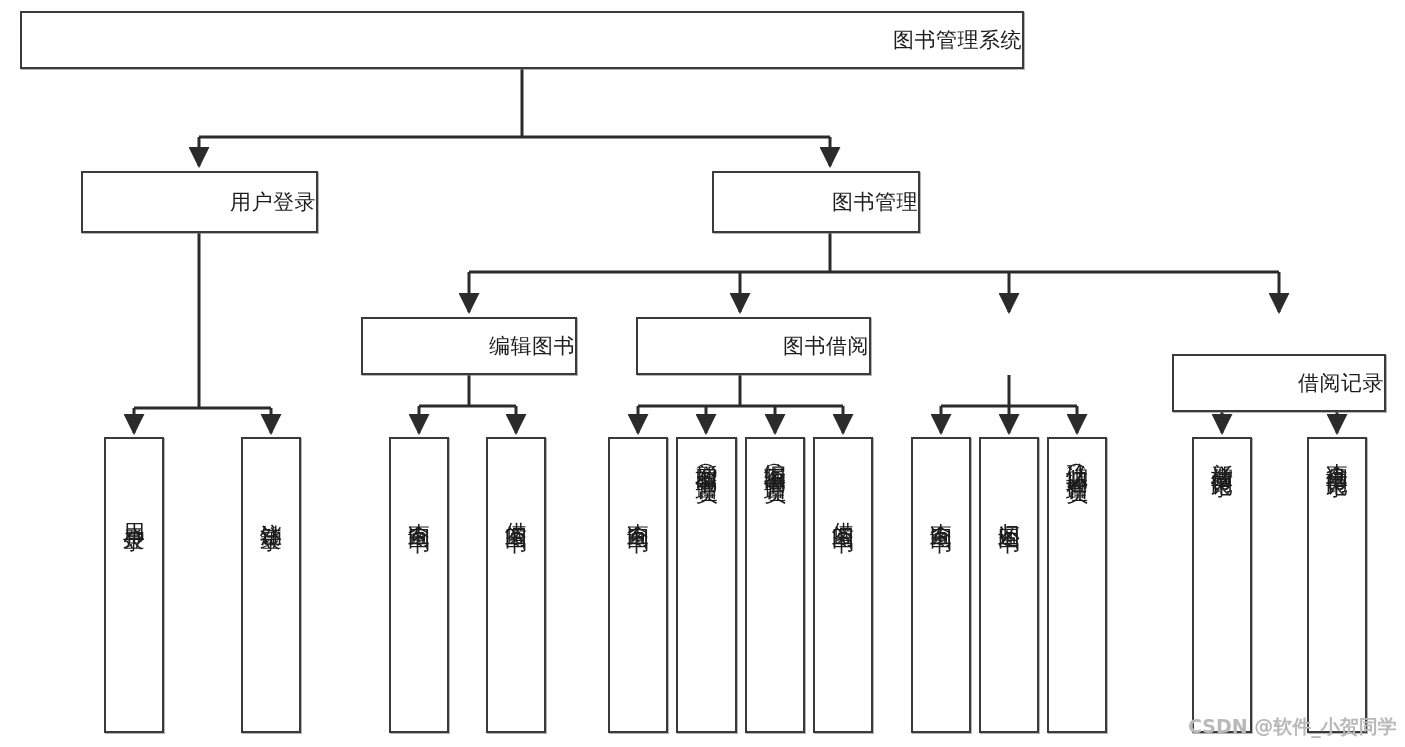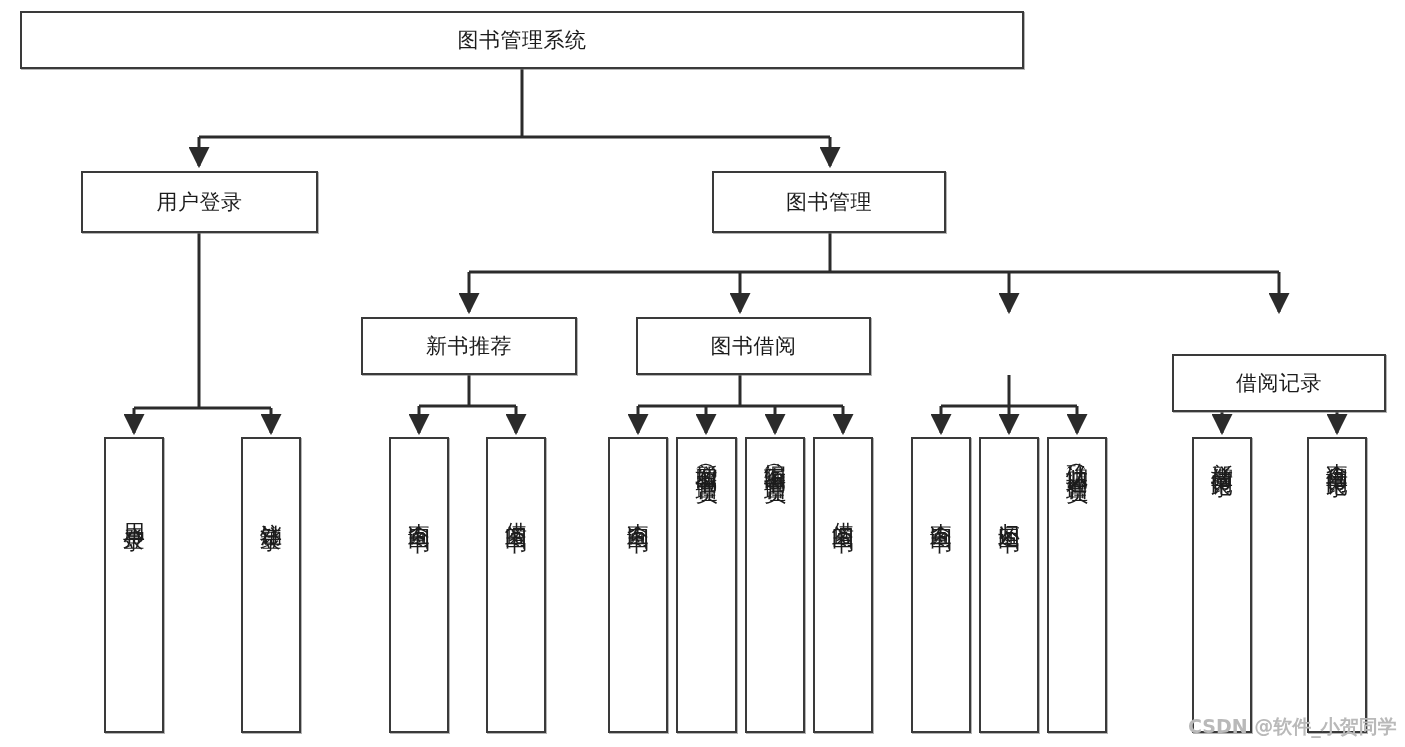--- a/index.html
+++ b/index.html
@@ -27,21 +27,21 @@
     pointer-events: none;
   }
   .node {
     position: absolute;
     box-sizing: border-box;
     background: #ffffff;
     border: 2px solid #3a3a3a;
     box-shadow: 1px 1px 0 0 rgba(120,120,120,0.55);
     display: flex;
     align-items: center;
-    justify-content: center;
+    justify-content: flex-end;
     z-index: 3;
   }
   .node-label {
     color: #1c1c1c;
     font-size: 21px;
     line-height: 1.15;
     letter-spacing: 0.5px;
     white-space: nowrap;
   }
   
@@ -133,26 +133,26 @@
   </svg>
 
   <div class="node horiz" style="left:20px; top:11px; width:1004px; height:58px;">
     <span class="node-label">图书管理系统</span>
   </div>
 
   <div class="node horiz" style="left:81px; top:171px; width:237px; height:62px;">
     <span class="node-label">用户登录</span>
   </div>
 
-  <div class="node horiz" style="left:712px; top:171px; width:234px; height:62px;">
+  <div class="node horiz" style="left:712px; top:171px; width:208px; height:62px;">
     <span class="node-label">图书管理</span>
   </div>
 
   <div class="node horiz" style="left:361px; top:317px; width:216px; height:58px;">
-    <span class="node-label">新书推荐</span>
+    <span class="node-label">编辑图书</span>
   </div>
 
   <div class="node horiz" style="left:636px; top:317px; width:235px; height:58px;">
     <span class="node-label">图书借阅</span>
   </div>
 
 
   <div class="node horiz" style="left:1172px; top:317px; width:214px; height:58px;margin-top:37px;">
     <span class="node-label">借阅记录</span>
   </div>

